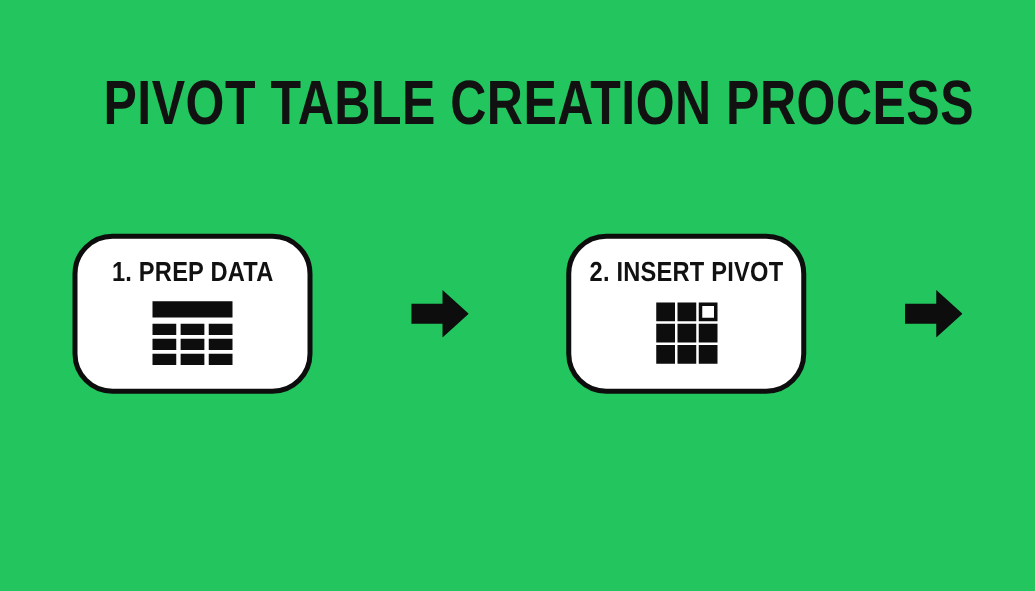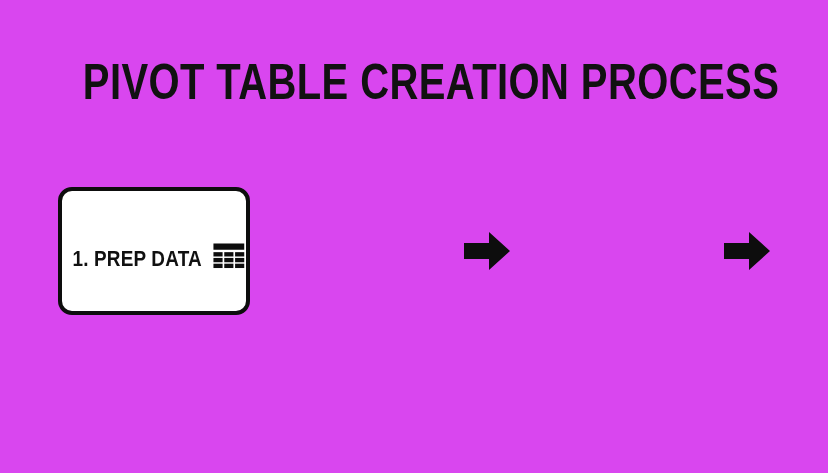--- a/index.html
+++ b/index.html
@@ -9,21 +9,21 @@
     background: #ffffff;
   }
   body {
     font-family: "Liberation Sans", "DejaVu Sans", sans-serif;
   }
 
   #canvas {
     position: relative;
     width: 828px;
     height: 473px;
-    background: #d946ef;
+    background: #22c55e;
     overflow: hidden;
   }
 
   
   .title {
     position: absolute;
     left: 0;
     top: 56px;
     width: 828px;
     text-align: center;
@@ -49,23 +49,24 @@
     align-items: center;
     justify-content: space-between;
   }
 
   .step-box {
     position: relative;
     width: 192px;
     height: 128px;
     box-sizing: border-box;
     border: 4px solid #0d0d0d;
-    border-radius: 14px;
+    border-radius: 32px;
     background: #ffffff;
     display: flex;
+    flex-direction: column;
     align-items: center;
   }
 
   .step-label {
     margin-top: 15px;
     font-family: "Liberation Sans Narrow", "Liberation Sans", sans-serif;
     font-size: 22px;
     line-height: 24px;
     font-weight: 700;
     letter-spacing: 0.2px;
@@ -112,20 +113,36 @@
         <rect x="3" y="44" width="19" height="9" fill="#0d0d0d"></rect>
         <rect x="25.5" y="44" width="19" height="9" fill="#0d0d0d"></rect>
         <rect x="48" y="44" width="19" height="9" fill="#0d0d0d"></rect>
       </svg>
     </div>
 
     <svg class="connector" viewBox="0 0 46 38">
       <path d="M0 11 H25 V0 L46 19 L25 38 V27 H0 Z" fill="#0d0d0d"></path>
     </svg>
 
+    <div class="step-box">
+      <div class="step-label">2. INSERT PIVOT</div>
+      <svg class="step-icon" viewBox="0 0 70 56">
+        <g fill="#0d0d0d">
+          <rect x="11" y="3" width="15" height="15"></rect>
+          <rect x="28" y="3" width="15" height="15"></rect>
+          <rect x="11" y="20" width="15" height="15"></rect>
+          <rect x="28" y="20" width="15" height="15"></rect>
+          <rect x="45" y="20" width="15" height="15"></rect>
+          <rect x="11" y="37" width="15" height="15"></rect>
+          <rect x="28" y="37" width="15" height="15"></rect>
+          <rect x="45" y="37" width="15" height="15"></rect>
+        </g>
+        <rect x="46.4" y="4.4" width="12.2" height="12.2" fill="#ffffff" stroke="#0d0d0d" stroke-width="2.8"></rect>
+      </svg>
+    </div>
 
     <svg class="connector" viewBox="0 0 46 38">
       <path d="M0 11 H25 V0 L46 19 L25 38 V27 H0 Z" fill="#0d0d0d"></path>
     </svg>
 
 
   </div>
 </div>
 
 </body></html>

